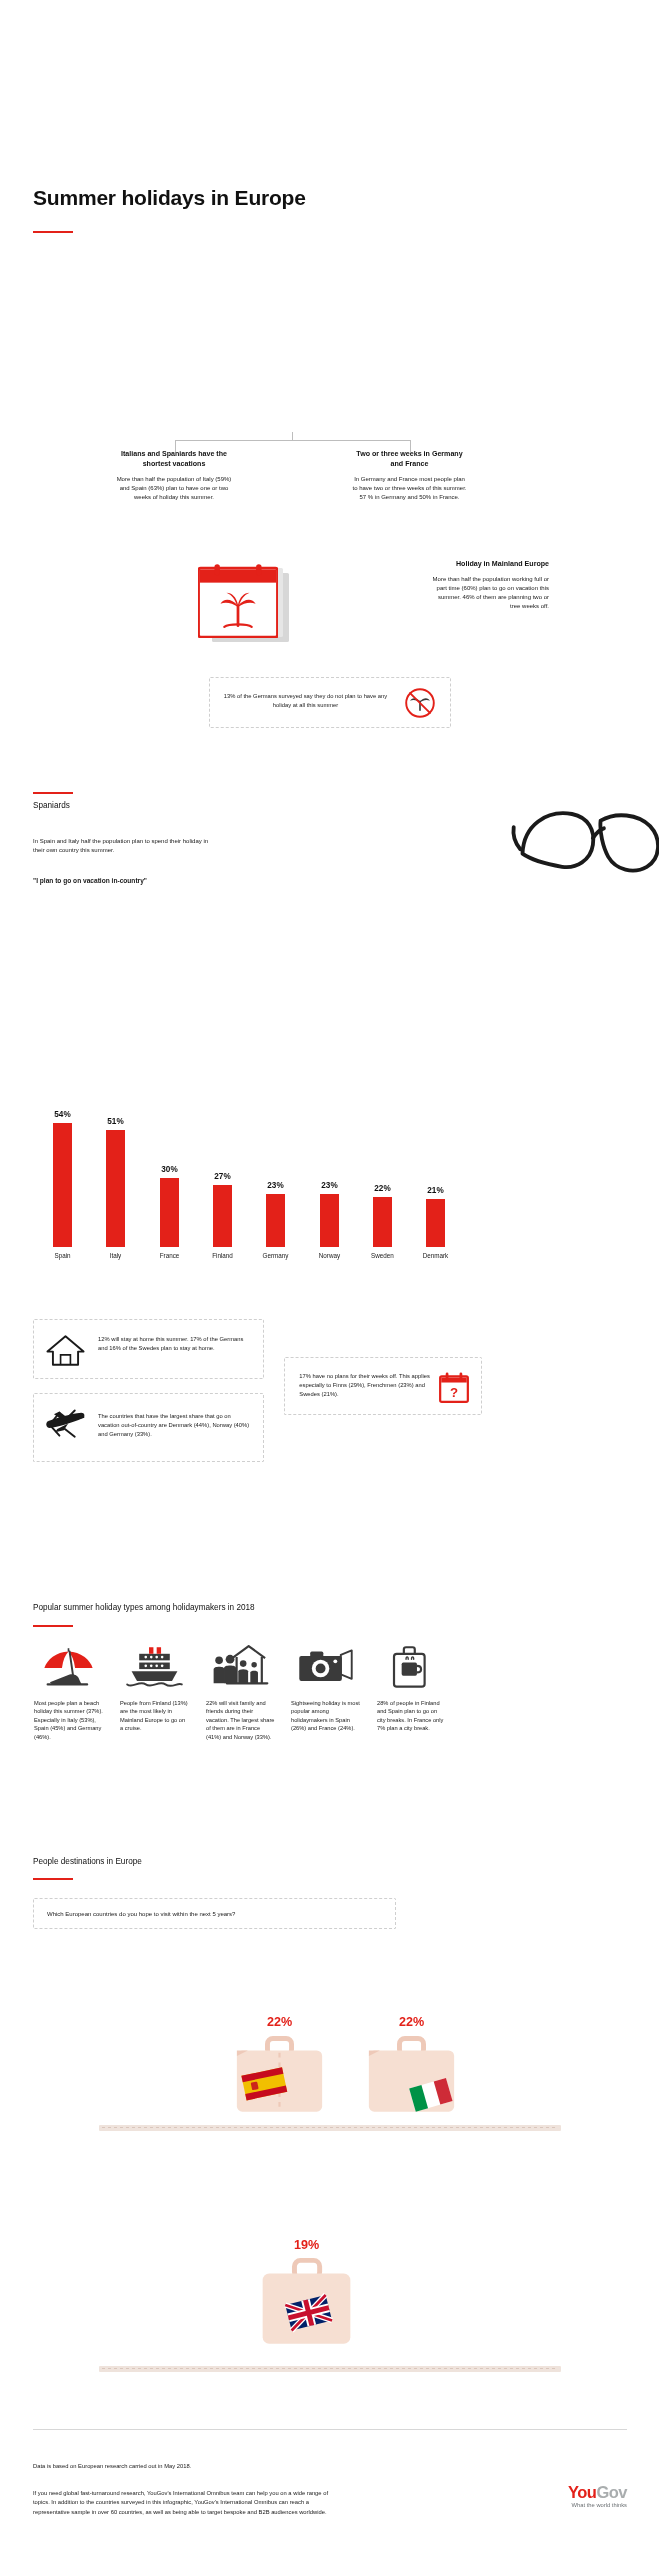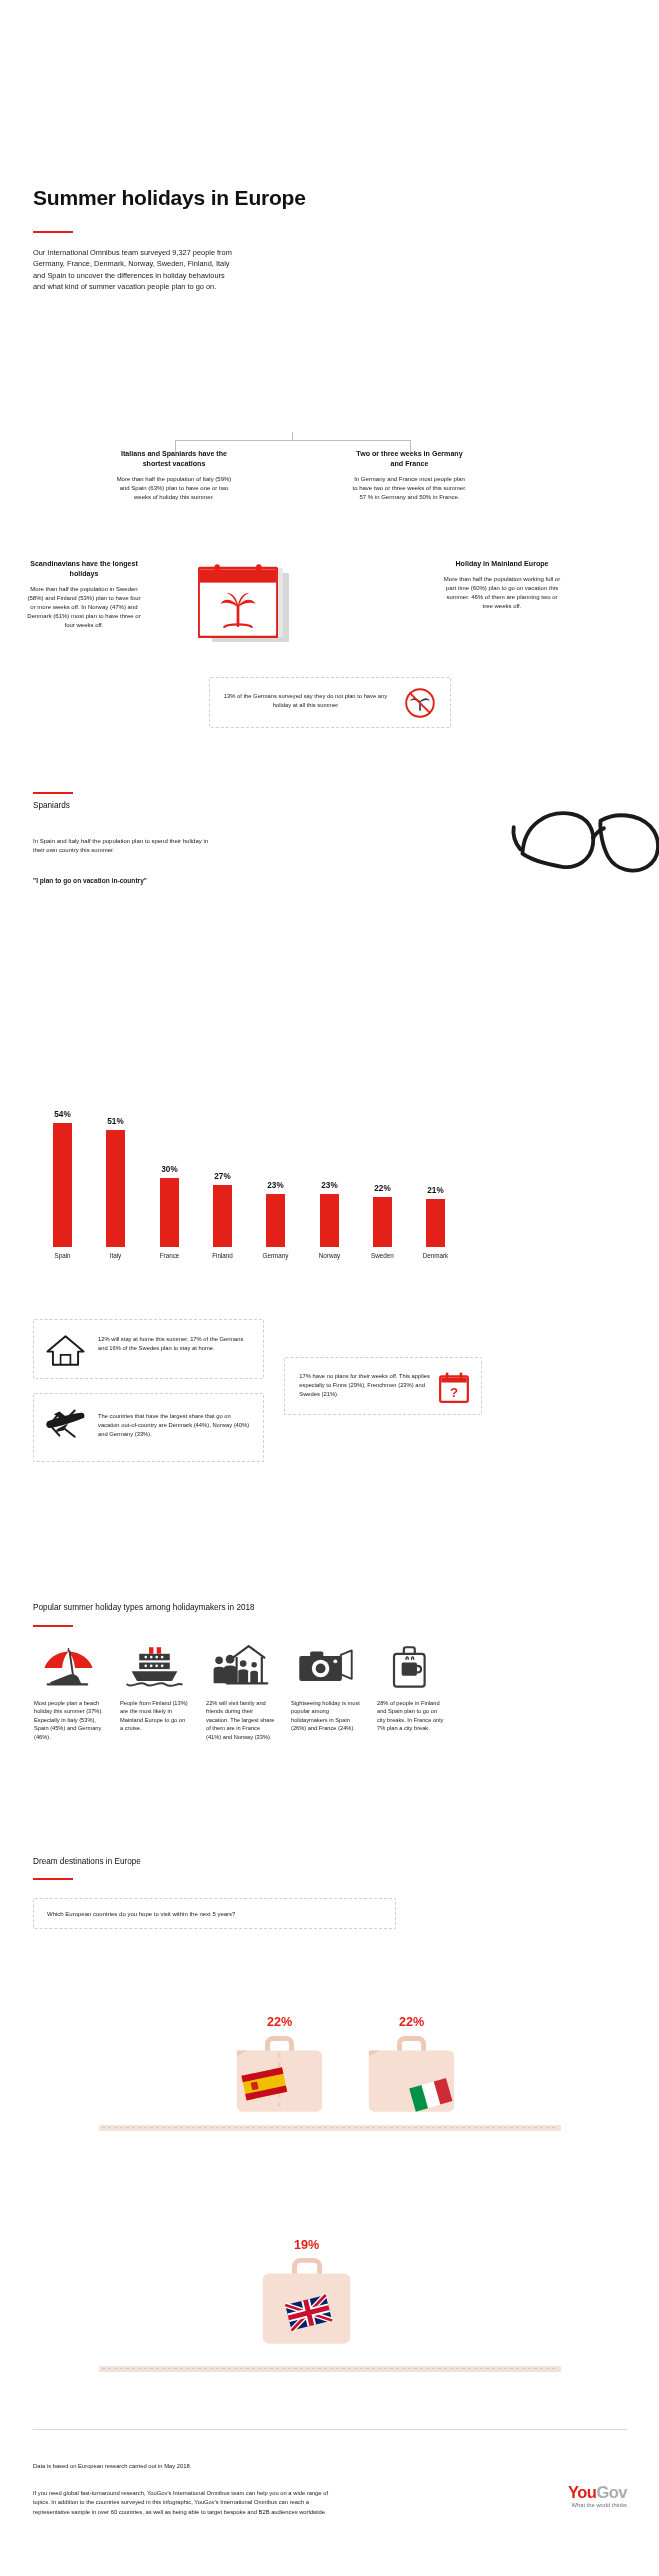--- a/index.html
+++ b/index.html
@@ -83,41 +83,34 @@
 
 <div class="page">
 
 
   <div style="position:absolute; left:33px; top:186px;">
     <h1 class="title">Summer holidays in Europe</h1>
   </div>
   <div style="position:absolute; left:33px; top:231px; width:204px;">
     <div class="redrule"></div>
   </div>
-  <div style="position:absolute; left:33px; top:247px; width:209px;">
-    <p class="intro">Our International Omnibus team surveyed 9,327 people from Germany, France, Denmark, Norway, Sweden, Finland, Italy and Spain to uncover the differences in holiday behaviours and what kind of summer vacation people plan to go on.</p>
-  </div>
 
 
   <div class="cbox center" style="left:115px; top:450px; width:118px;">
     <div class="callout-h">Italians and Spaniards have the shortest vacations</div>
     <div class="callout-b">More than half the population of Italy (59%) and Spain (63%) plan to have one or two weeks of holiday this summer.</div>
   </div>
 
   <div class="cbox center" style="left:352px; top:450px; width:115px;">
     <div class="callout-h">Two or three weeks in Germany and France</div>
     <div class="callout-b">In Germany and France most people plan to have two or three weeks of this summer. 57 % in Germany and 50% in France.</div>
   </div>
 
-  <div class="cbox center" style="left:25px; top:560px; width:118px;">
-    <div class="callout-h">Scandinavians have the longest holidays</div>
-    <div class="callout-b">More than half the population in Sweden (58%) and Finland (53%) plan to have four or more weeks off. In Norway (47%) and Denmark (61%) most plan to have three or four weeks off.</div>
-  </div>
-
-  <div class="cbox center" style="left:443px; top:560px; width:118px;">
+
+  <div class="cbox center" style="left:431px; top:560px; width:118px;text-align:right;">
     <div class="callout-h">Holiday in Mainland Europe</div>
     <div class="callout-b">More than half the population working full or part time (60%) plan to go on vacation this summer. 46% of them are planning two or tree weeks off.</div>
   </div>
 
   <div class="vline" style="left:175px; top:440px; height:12px;"></div>
   <div class="vline" style="left:410px; top:440px; height:12px;"></div>
   <div class="hline" style="left:175px; top:440px; width:235px;"></div>
   <div class="vline" style="left:292px; top:432px; height:8.8px;"></div>
 
   <div class="calwrap">
@@ -327,21 +320,21 @@
         <path d="M34 18 L34 10 C34 7, 36 6, 38 6 L50 6 C52 6, 54 7, 54 10 L54 18" fill="none" stroke="#3a3a3a" stroke-width="4"></path>
         <rect x="30" y="34" width="28" height="24" rx="3" fill="#3a3a3a"></rect>
         <path d="M58 40 C68 40, 68 52, 58 52" fill="none" stroke="#3a3a3a" stroke-width="4"></path>
         <path d="M38 28 C38 22, 42 22, 42 28 M48 28 C48 22, 52 22, 52 28" fill="none" stroke="#3a3a3a" stroke-width="2.6" stroke-linecap="round"></path>
       </svg>
     </div>
     <div class="ht-txt">28% of people in Finland and Spain plan to go on city breaks. In France only 7% plan a city break.</div>
   </div>
 
   <div style="position:absolute; left:33px; top:1857px; width:418px;">
-    <div class="sec-title">Dream destinations in Europe</div>
+    <div class="sec-title">People destinations in Europe</div>
   </div>
   <div style="position:absolute; left:33px; top:1878px;">
     <div class="redrule"></div>
   </div>
   <div class="dashbox" style="left:33px; top:1898px; width:363px; height:31px;">
     <div class="dashtxt" style="position:absolute; left:13px; top:11px; font-size:6px;">Which European countries do you hope to visit within the next 5 years?</div>
   </div>
 
   <div style="position:absolute; left:231px; top:2015px;">
     <div class="case-pct" style="width:97px;">22%</div>

